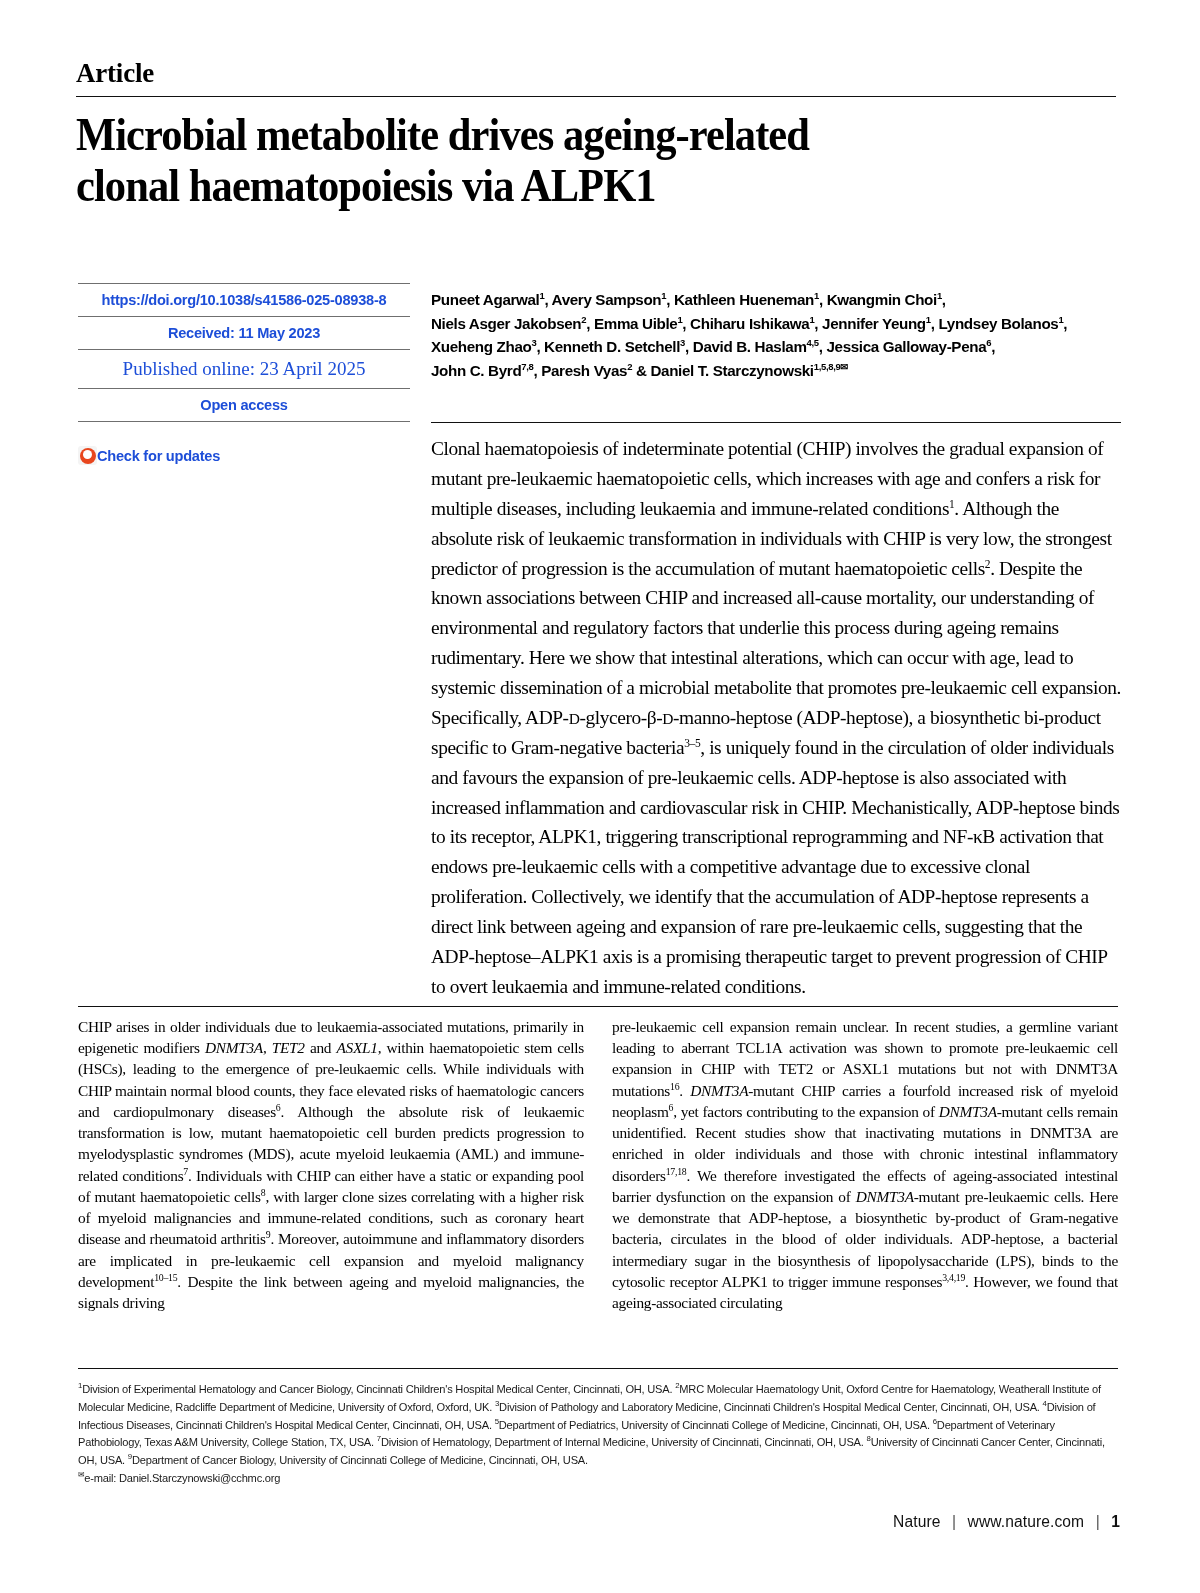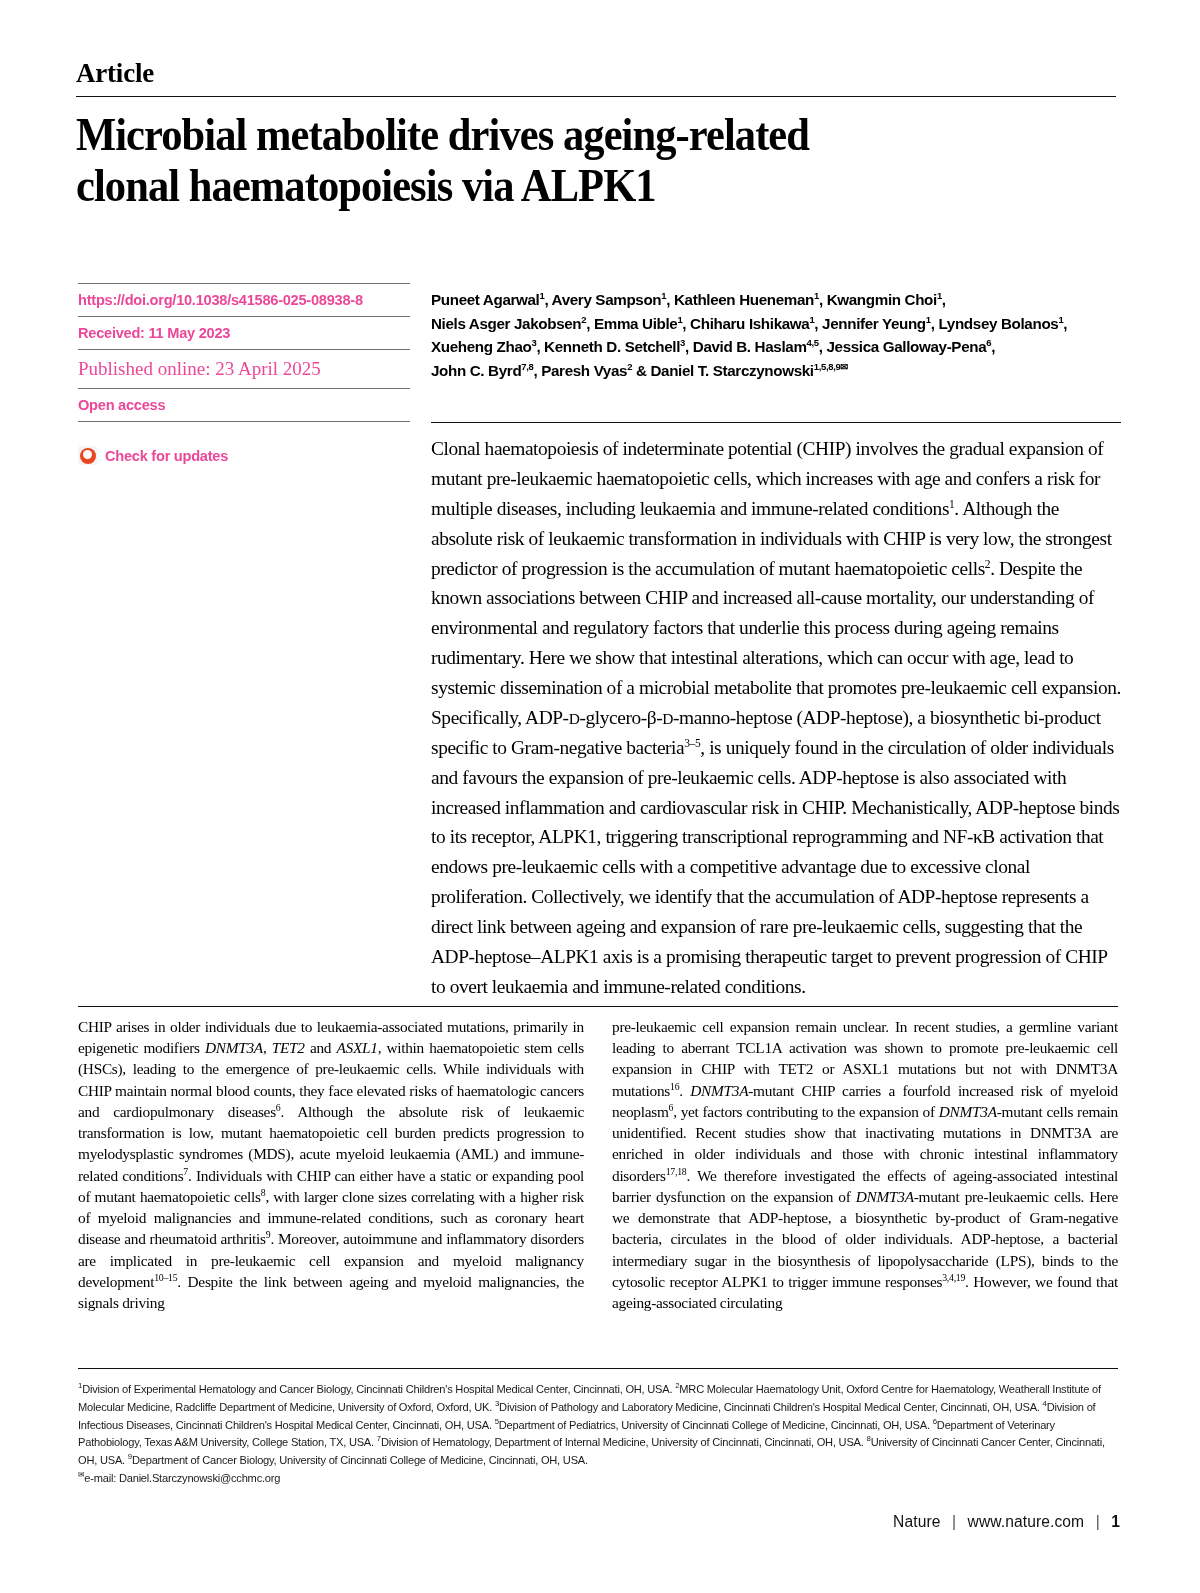--- a/index.html
+++ b/index.html
@@ -63,32 +63,32 @@
     width: 332px;
     font-family: "Liberation Sans", sans-serif;
   }
   .meta-row {
     border-top: 1px solid #6f6f6f;
     padding: 7px 0 7px 0;
     font-size: 14.6px;
     font-weight: bold;
     letter-spacing: -0.25px;
     line-height: 1.25;
-    color: #ec4899;
+    color: #1d4ed8;
+    text-align: center;
   }
   .meta-row.serif-row {
     font-family: "Liberation Serif", serif;
     font-weight: normal;
     font-size: 19px;
     letter-spacing: 0;
   }
   .meta-row.crossmark {
     display: flex;
     align-items: center;
-    gap: 8px;
     padding-top: 24px;
   }
   .crossmark-icon {
     width: 19px;
     height: 19px;
     flex: 0 0 19px;
     position: relative;
     border-radius: 3px;
     background: #f4f4f4;
     display: inline-block;

